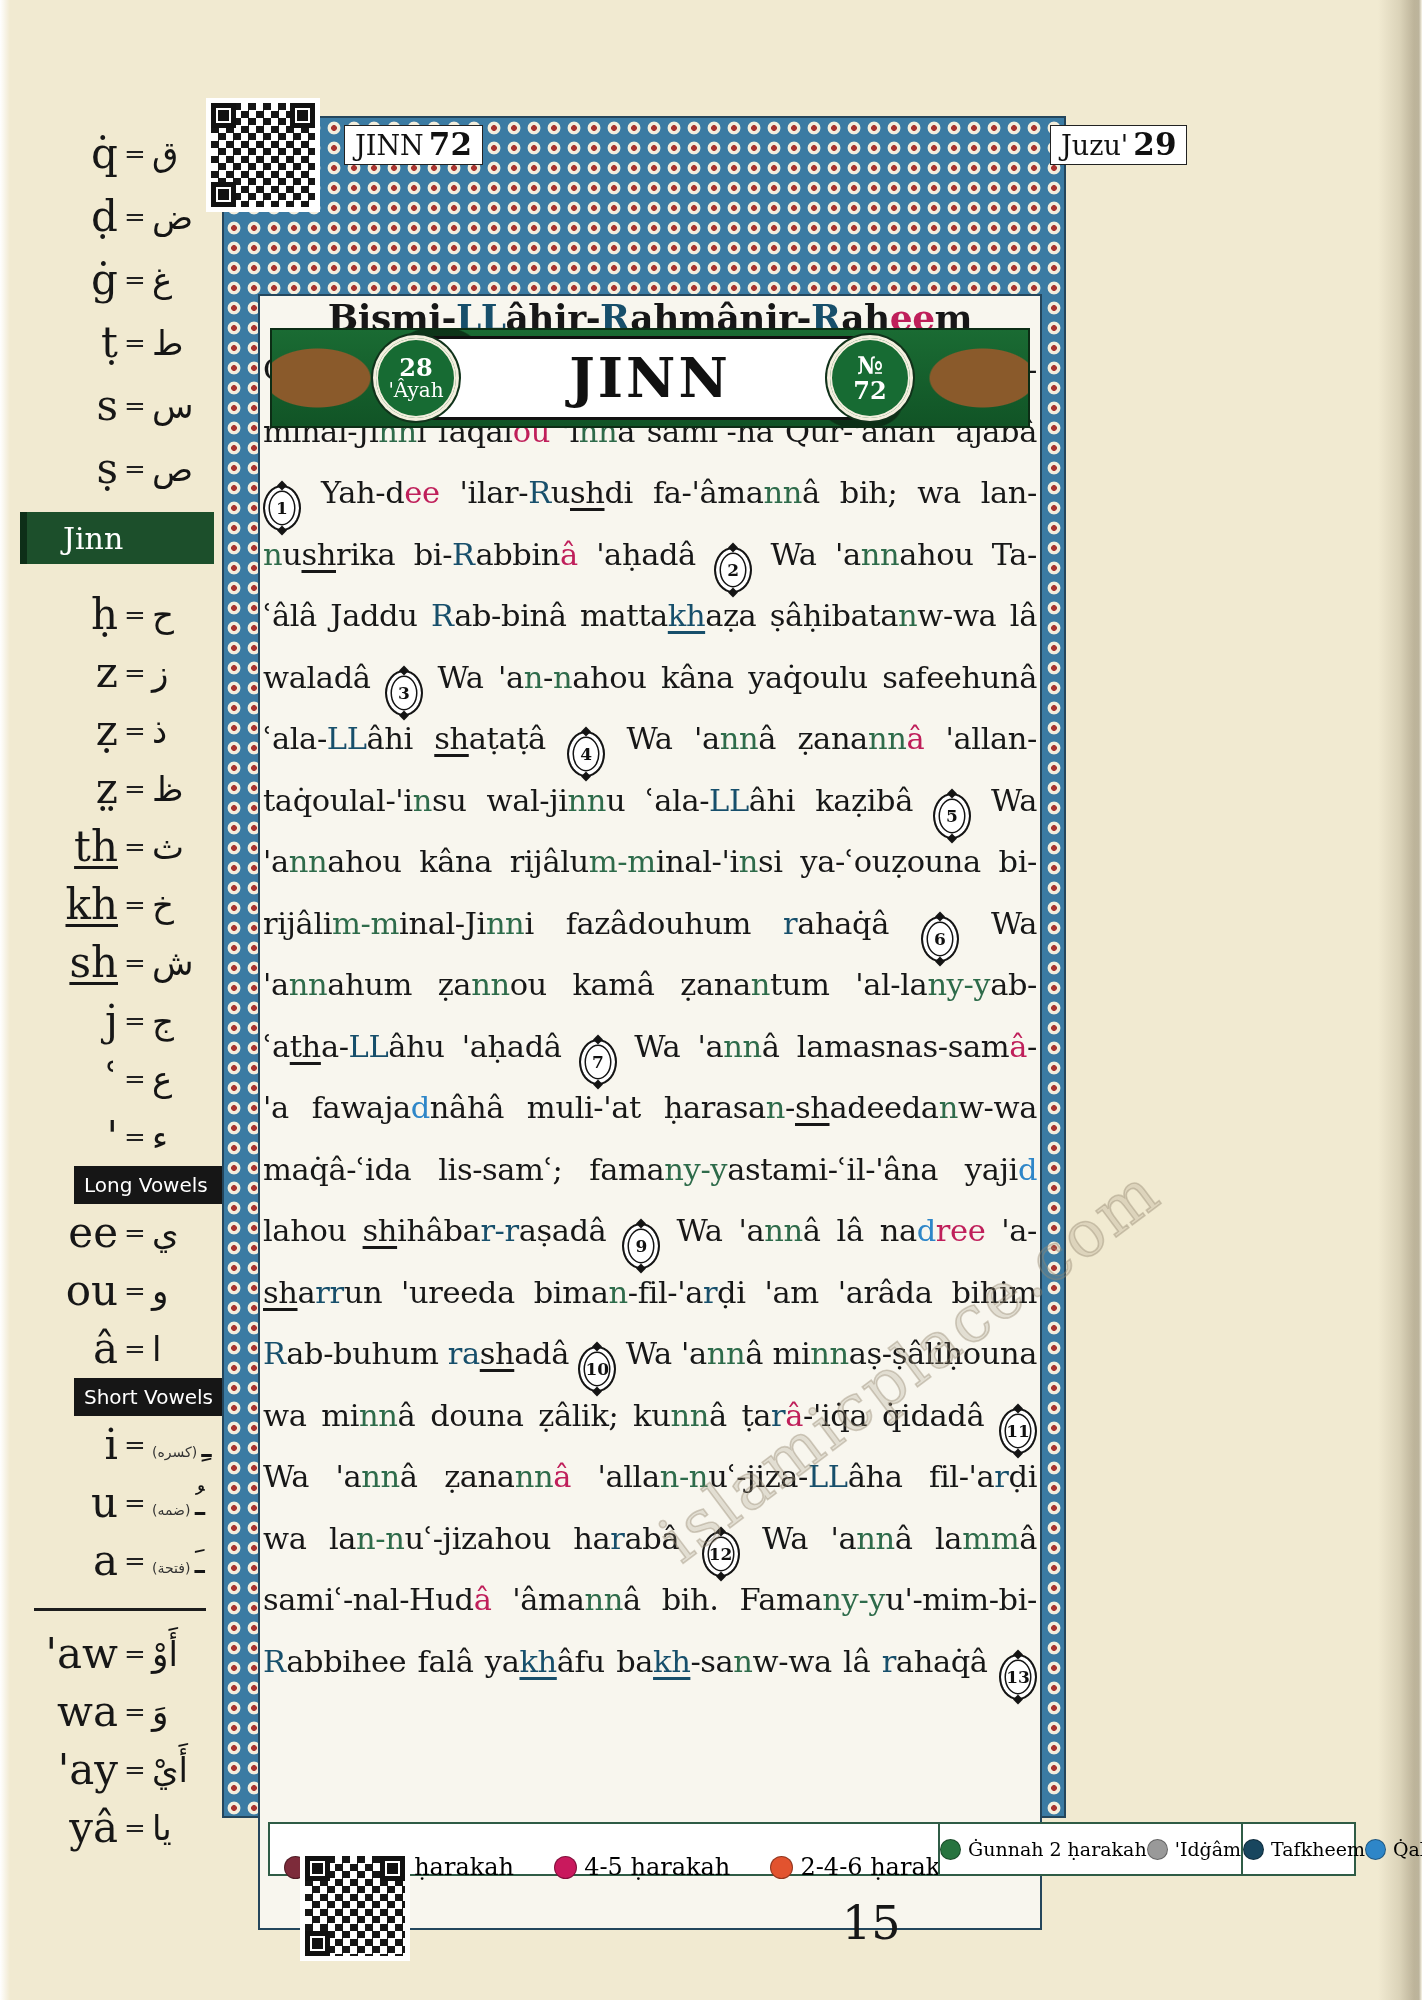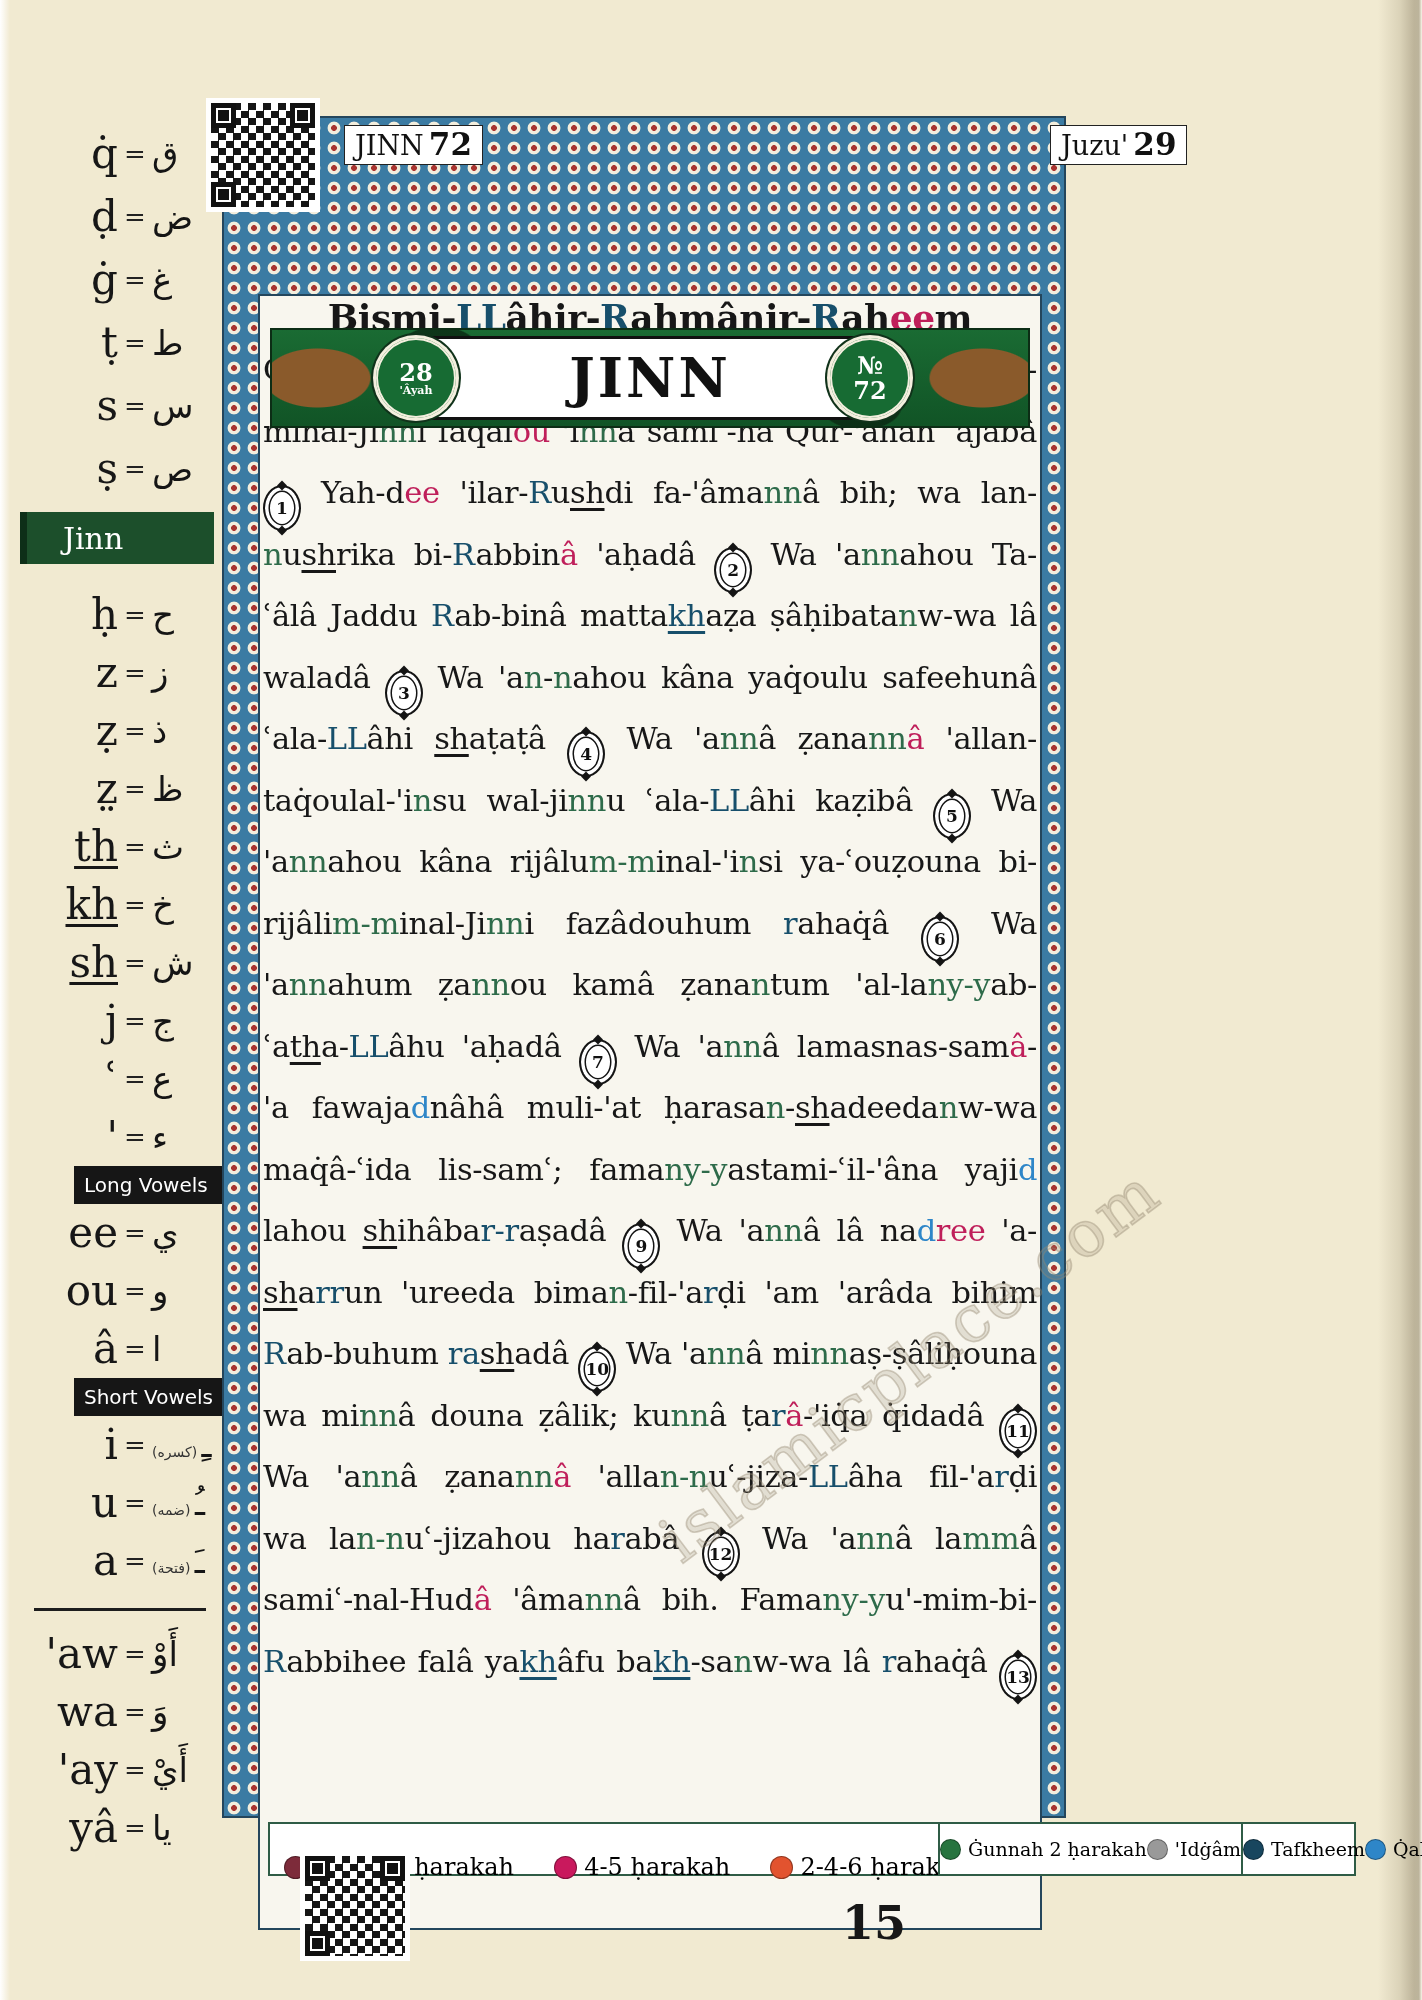--- a/index.html
+++ b/index.html
@@ -73,21 +73,21 @@
       radial-gradient(70px 40px at 22% 20%, rgba(10,40,18,.8) 0 55%, rgba(0,0,0,0) 58%),
       radial-gradient(70px 40px at 78% 80%, rgba(10,40,18,.8) 0 55%, rgba(0,0,0,0) 58%),
       linear-gradient(#1a6b33,#115426);
     border:2px solid #0c2d15;margin-top:24px;}
   .circ{position:absolute;top:50%;transform:translateY(-50%);width:80px;height:80px;border-radius:50%;
     background:#176b33;box-shadow:0 0 0 3px #f4efdf, 0 0 0 5px #10321a, inset 0 0 0 2px #f4efdf;
     display:flex;flex-direction:column;align-items:center;justify-content:center;color:#fff;z-index:3;}
   #circ-ayah{left:104px;}
   #circ-no{right:118px;}
   .circ .big{font-size:24px;font-weight:bold;line-height:1.05;}
-  .circ .small{font-size:11px;line-height:1.05;font-weight:bold;}
+  .circ .small{font-size:20px;line-height:1.05;}
   #cartouche{position:absolute;left:50%;top:50%;transform:translate(-50%,-50%);width:484px;height:78px;
     background:#fff;border:3px solid #111;border-radius:18px;display:flex;align-items:center;justify-content:center;z-index:2;}
   #cartouche::before,#cartouche::after{content:"";position:absolute;top:50%;width:18px;height:18px;background:#111;
     transform:translateY(-50%) rotate(45deg);}
   #cartouche::before{left:-11px;} #cartouche::after{right:-11px;}
   #surah-title{font-size:54px;font-weight:bold;letter-spacing:3px;color:#111;}
 
   
   #bismillah{margin-top:128px;text-align:center;font-size:36px;font-weight:bold;color:#171717;
     letter-spacing:-0.5px;}
@@ -117,21 +117,21 @@
   #leg-left{left:268px;width:718px;justify-content:space-between;padding:0 14px;}
   #leg-right{left:938px;width:418px;padding:0;}
   .leg-cell{display:flex;align-items:center;justify-content:space-evenly;height:100%;flex:1;}
   .leg-cell + .leg-cell{border-left:2.5px solid #2f5c46;}
   .leg-item{display:flex;align-items:center;gap:7px;white-space:nowrap;}
   #leg-left .leg-item{font-size:24px;margin-top:36px;}
   #leg-right .leg-item{font-size:19px;}
   .dot{width:23px;height:23px;border-radius:50%;border:1px solid rgba(0,0,0,0.35);box-sizing:border-box;flex:none;}
   #leg-right .dot{width:21px;height:21px;}
 
-  #page-number{left:842px;top:1896px;font-size:46px;font-weight:bold;color:#171717;z-index:26;}
+  #page-number{left:842px;top:1896px;font-size:46px;font-weight:normal;color:#171717;z-index:26;}
 </style>
 </head>
 <body>
 
 <div class="abs" id="edge-left"></div>
 
 <div class="abs" id="sidebar">
     <div class="sec-0">
       <div class="sb-row">
         <span class="sb-latin">q̇</span>

